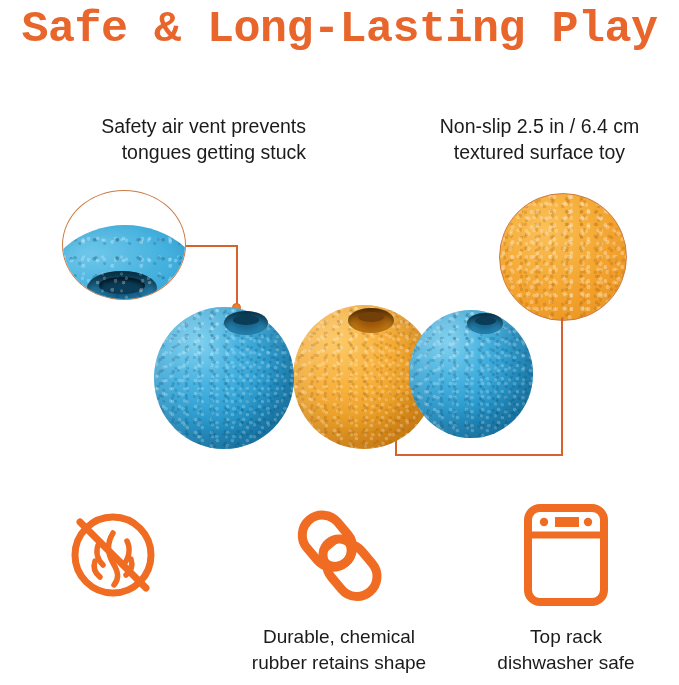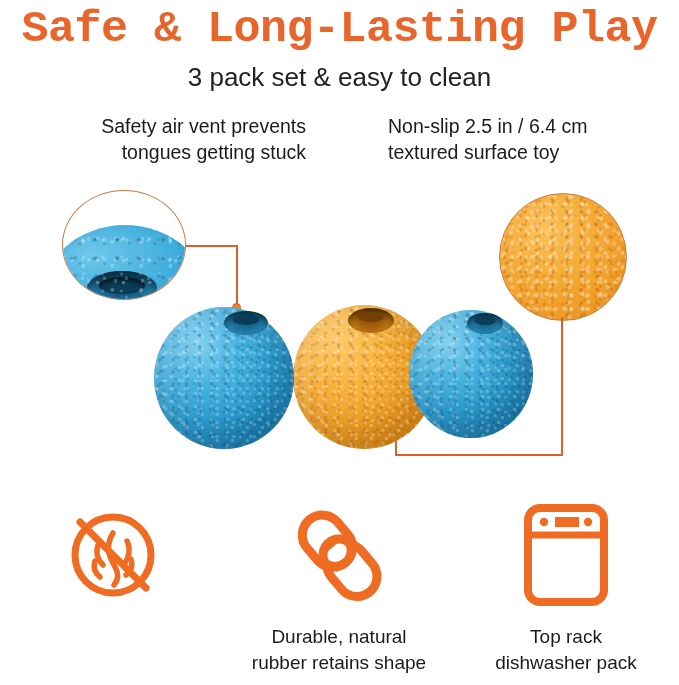--- a/index.html
+++ b/index.html
@@ -33,21 +33,21 @@
 
   
   .caption{
     position:absolute;
     font-size:19.5px;line-height:26px;
     color:#1b1b1b;
     font-family:"Liberation Sans", sans-serif;
     white-space:pre-line;
   }
   .caption.left{left:6px;top:113px;width:300px;text-align:right;}
-  .caption.right{left:388px;top:113px;width:279px;text-align:left;}
+  .caption.right{left:400px;top:113px;width:279px;text-align:center;}
 
   
   .inset{
     position:absolute;border-radius:50%;
     border:1.6px solid #cc7a45;
     overflow:hidden;
     box-sizing:border-box;
   }
   #inset-vent{
     left:62px;top:190px;width:124px;height:110px;
@@ -202,21 +202,20 @@
     font-family:"Liberation Sans", sans-serif;
     white-space:pre-line;
   }
 </style>
 </head>
 <body>
 
 <div id="stage">
 
   <div class="title">Safe &amp; Long-Lasting Play</div>
-  <div class="subtitle">3 pack set &amp; easy to clean</div>
 
   <div class="caption left">Safety air vent prevents
 tongues getting stuck</div>
   <div class="caption right">Non-slip 2.5 in / 6.4 cm
 textured surface toy</div>
 
   <div class="inset" id="inset-vent">
     <div class="vent-dome">
       <div class="vent-hole"></div>
     </div>
@@ -269,31 +268,31 @@
       <svg width="100" height="104" viewBox="0 0 100 104" aria-hidden="true">
         <g transform="rotate(-40 50 52)">
           <rect x="30" y="6" width="40" height="56" rx="20" ry="20" fill="none" stroke="#ef6c22" stroke-width="9"></rect>
           <rect x="30" y="44" width="40" height="56" rx="20" ry="20" fill="none" stroke="#ef6c22" stroke-width="9"></rect>
           <rect x="34" y="42" width="32" height="12" fill="#ffffff"></rect>
           <path d="M34 46 a16 16 0 0 0 32 0" fill="none" stroke="#ef6c22" stroke-width="9"></path>
           <path d="M34 52 a16 16 0 0 1 32 0" fill="none" stroke="#ef6c22" stroke-width="9"></path>
         </g>
       </svg>
     </div>
-    <div class="flabel">Durable, natural
+    <div class="flabel">Durable, chemical
 rubber retains shape</div>
   </div>
 
   <div class="feature" id="feature-3">
     <div class="ficon">
       <svg width="88" height="106" viewBox="0 0 88 106" aria-hidden="true">
         <rect x="6" y="6" width="76" height="94" rx="12" ry="12" fill="none" stroke="#ef6c22" stroke-width="8"></rect>
         <line x1="10" y1="33" x2="78" y2="33" stroke="#ef6c22" stroke-width="7"></line>
         <circle cx="22" cy="20" r="4.2" fill="#ef6c22"></circle>
         <circle cx="66" cy="20" r="4.2" fill="#ef6c22"></circle>
         <rect x="33" y="15" width="24" height="10" fill="#ef6c22"></rect>
       </svg>
     </div>
     <div class="flabel">Top rack
-dishwasher pack</div>
+dishwasher safe</div>
   </div>
 
 </div>
 
 </body></html>

